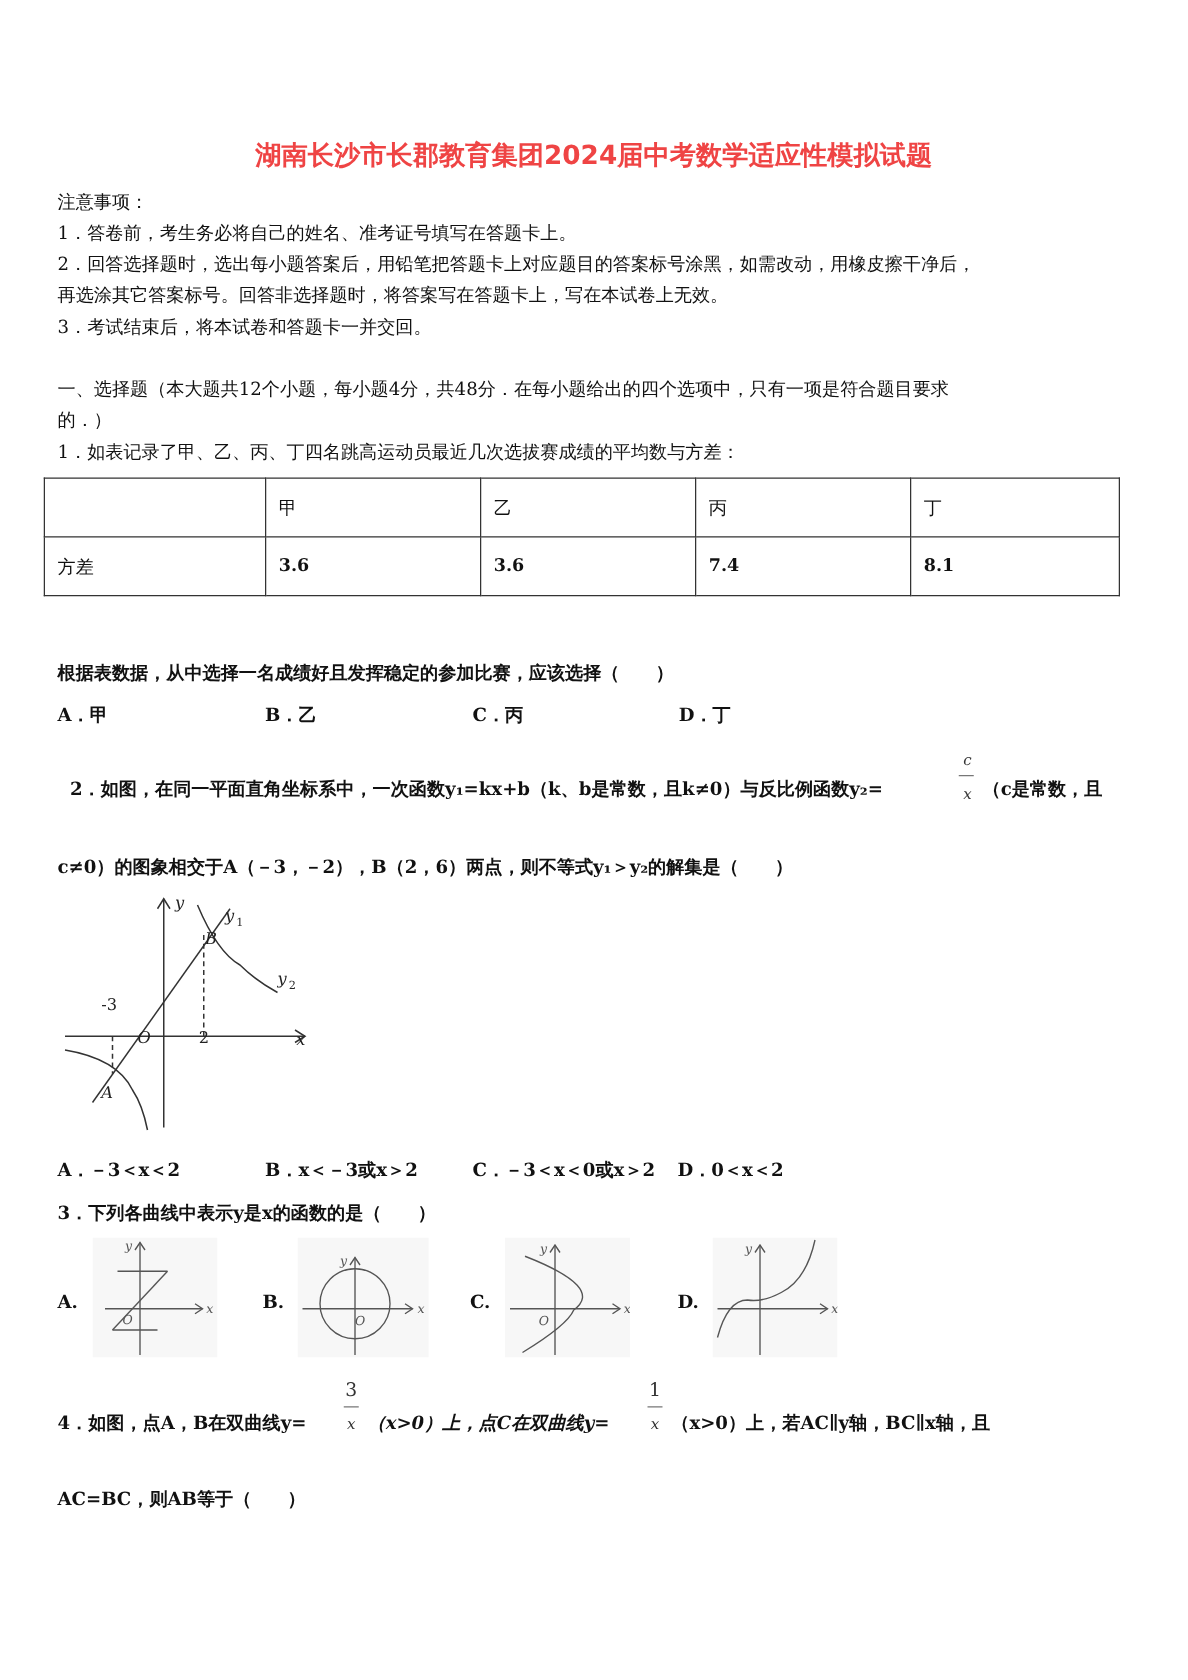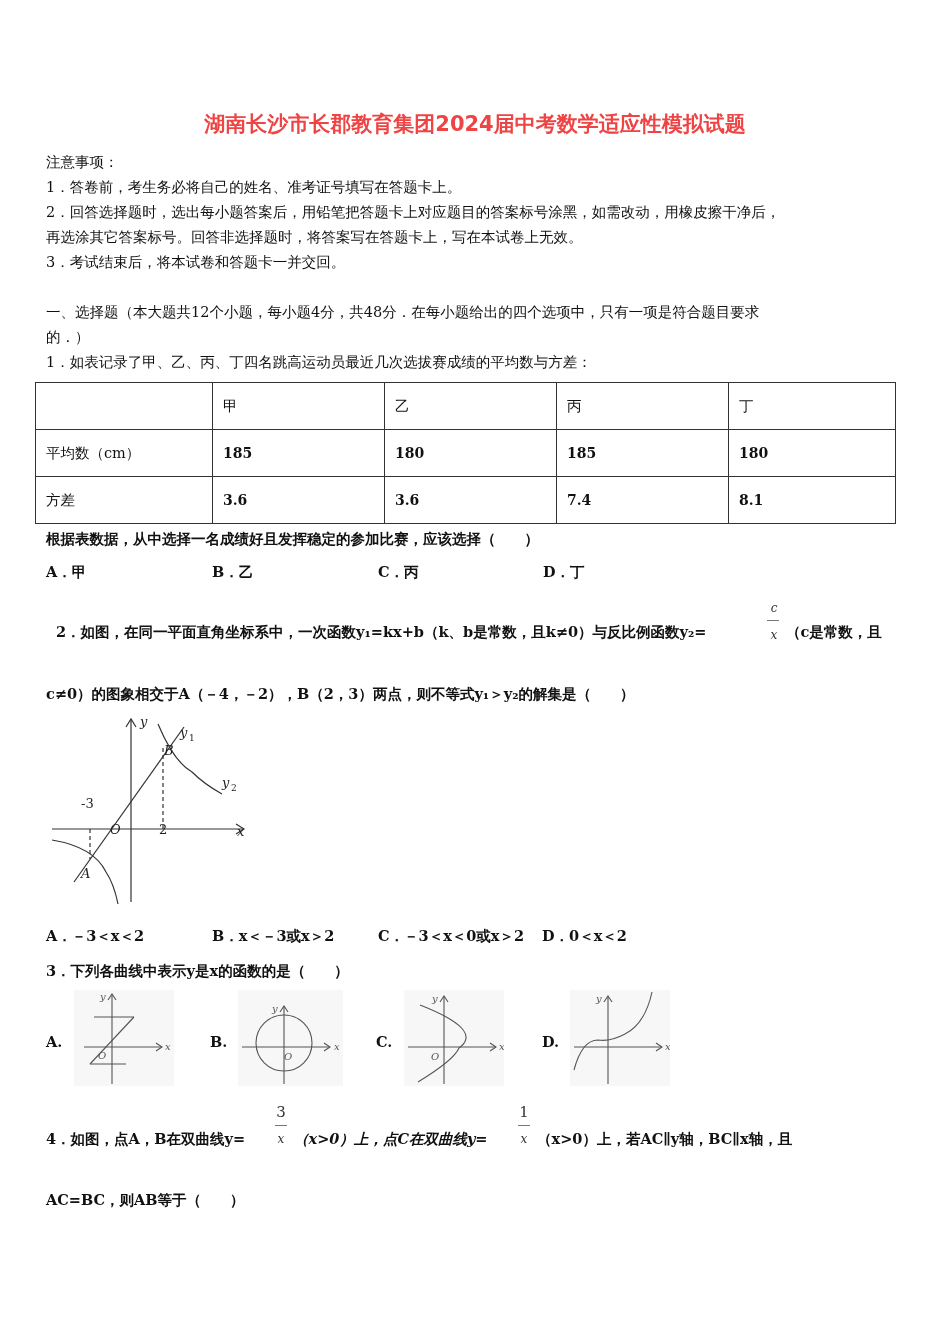--- a/index.html
+++ b/index.html
@@ -38,47 +38,40 @@
 <table class="scores">
   <tbody>
       <tr>
     <td style="width:166px;"></td>
     <td style="width:161px;">甲</td>
     <td style="width:161px;">乙</td>
     <td style="width:161px;">丙</td>
     <td>丁</td>
   </tr>
   <tr>
-    <td>平均数（cm）</td>
-    <td class="num">185</td>
-    <td class="num">180</td>
-    <td class="num">185</td>
-    <td class="num">180</td>
-  </tr>
-  <tr>
     <td>方差</td>
     <td class="num">3.6</td>
     <td class="num">3.6</td>
     <td class="num">7.4</td>
     <td class="num">8.1</td>
   </tr>
 </tbody>
   </table>
 <div class="abs line bold" style="left:46px;top:529px;">根据表数据，从中选择一名成绩好且发挥稳定的参加比赛，应该选择（　　）</div>
 <div class="opt" style="left:46px;top:563px;">A．甲</div>
 <div class="opt" style="left:212px;top:563px;">B．乙</div>
 <div class="opt" style="left:378px;top:563px;">C．丙</div>
 <div class="opt" style="left:543px;top:563px;">D．丁</div>
 
 <div class="abs line bold" style="left:56px;top:622px;">2．如图，在同一平面直角坐标系中，一次函数y₁=kx+b（k、b是常数，且k≠0）与反比例函数y₂=</div>
 <div class="frac" style="left:767px;top:601px;width:14px;">c</div>
 <div class="fracbar" style="left:767px;top:620px;width:12px;"></div>
 <div class="frac" style="left:767px;top:628px;width:14px;">x</div>
 <div class="abs line bold" style="left:786px;top:622px;">（c是常数，且</div>
-<div class="abs line bold" style="left:46px;top:684px;">c≠0）的图象相交于A（－4，－2），B（2，3）两点，则不等式y₁＞y₂的解集是（　　）</div>
+<div class="abs line bold" style="left:46px;top:684px;">c≠0）的图象相交于A（－3，－2），B（2，6）两点，则不等式y₁＞y₂的解集是（　　）</div>
 
 <svg class="abs" style="left:44px;top:712px;" width="210" height="196" viewBox="0 0 210 196">
   <g stroke="#333" stroke-width="1.2" fill="none">
 
     <line x1="8" y1="117" x2="200" y2="117"></line>
     <polyline points="192,112 200,117 192,122"></polyline>
     <line x1="87" y1="190" x2="87" y2="7"></line>
     <polyline points="82,15 87,7 92,15"></polyline>
 
     <line x1="30" y1="170" x2="140" y2="15"></line>

